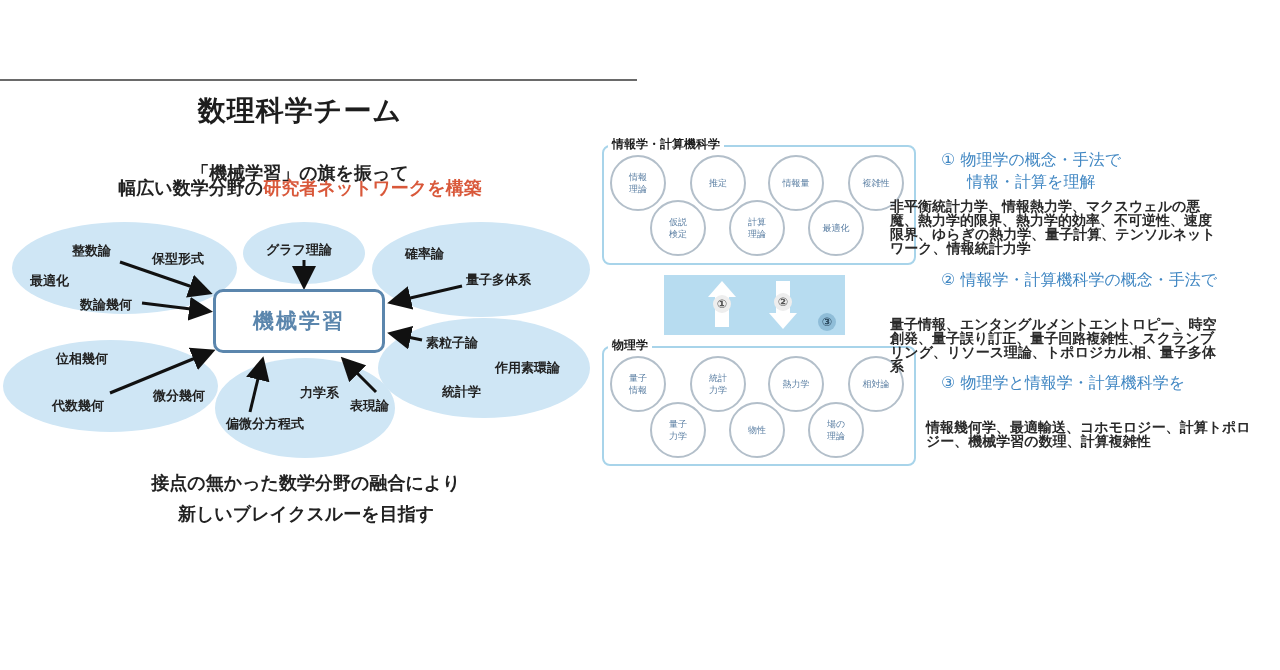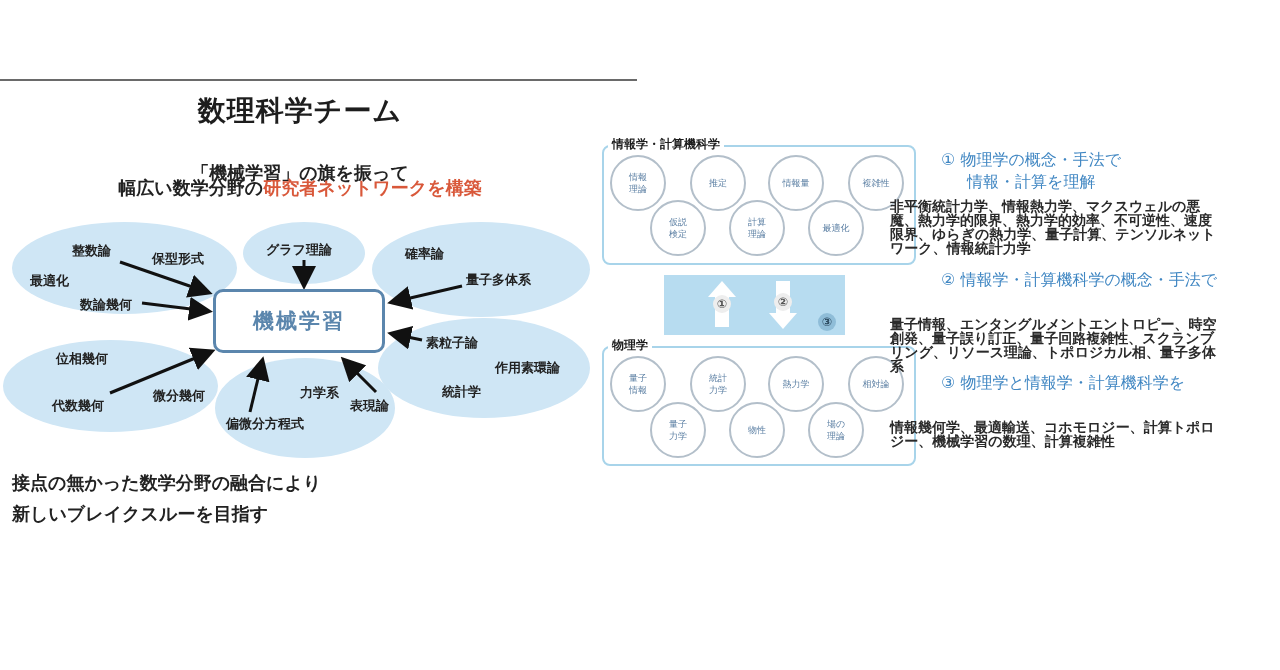--- a/index.html
+++ b/index.html
@@ -14,21 +14,21 @@
   .sub2 { top: 176px; }
   .hl { color: #d9583a; }
 
   .bubble { position: absolute; background: #cfe6f5; border-radius: 50%; }
   .word { position: absolute; font-size: 13px; font-weight: bold; color: #222; white-space: nowrap; }
 
   .center-box { position: absolute; left: 213px; top: 289px; width: 172px; height: 64px; border: 3px solid #5b86ad; border-radius: 10px; background: #fff; display: flex; align-items: center; justify-content: center; font-size: 21px; font-weight: bold; color: #5b86ad; letter-spacing: 2px; }
 
   .arrows { position: absolute; left: 0; top: 0; width: 640px; height: 670px; pointer-events: none; }
 
-  .bottom-text { position: absolute; left: 0; width: 600px; text-align: left; font-size: 18px; font-weight: bold; color: #222; padding-left: 12px; }
+  .bottom-text { position: absolute; left: 0; width: 600px; text-align: center; font-size: 18px; font-weight: bold; color: #222; padding-left: 12px; }
   .bt1 { top: 471px; }
   .bt2 { top: 502px; }
 
   .panel { position: absolute; border: 2px solid #a8d4ea; border-radius: 8px; background: #fff; }
   .panel-label { position: absolute; background: #fff; padding: 0 4px; font-size: 12px; font-weight: bold; color: #1d1d1d; white-space: nowrap; }
   .circle { position: absolute; width: 56px; height: 56px; border: 2px solid #b3bfca; border-radius: 50%; background: #fff; display: flex; align-items: center; justify-content: center; text-align: center; font-size: 9px; line-height: 12px; color: #5b7fa3; white-space: pre-line; }
 
   .arrow-box { position: absolute; left: 664px; top: 275px; width: 181px; height: 60px; background: #b7dcf0; }
   .num-circle { position: absolute; width: 18px; height: 18px; border-radius: 50%; display: flex; align-items: center; justify-content: center; font-size: 12px; font-weight: bold; }
 
@@ -139,13 +139,13 @@
 <div class="sec-title" style="top:269px;">
   <span>②</span>
   <span>情報学・計算機科学の概念・手法で</span>
 </div>
 <div class="sec-body" style="top:317px;">量子情報、エンタングルメントエントロピー、時空創発、量子誤り訂正、量子回路複雑性、スクランブリング、リソース理論、トポロジカル相、量子多体系</div>
 
 <div class="sec-title" style="top:372px;">
   <span>③</span>
   <span>物理学と情報学・計算機科学を</span>
 </div>
-<div class="sec-body" style="top:420px;">情報幾何学、最適輸送、コホモロジー、計算トポロジー、機械学習の数理、計算複雑性</div>
+<div class="sec-body" style="top:420px;margin-left:36px;">情報幾何学、最適輸送、コホモロジー、計算トポロジー、機械学習の数理、計算複雑性</div>
 
 </body></html>

